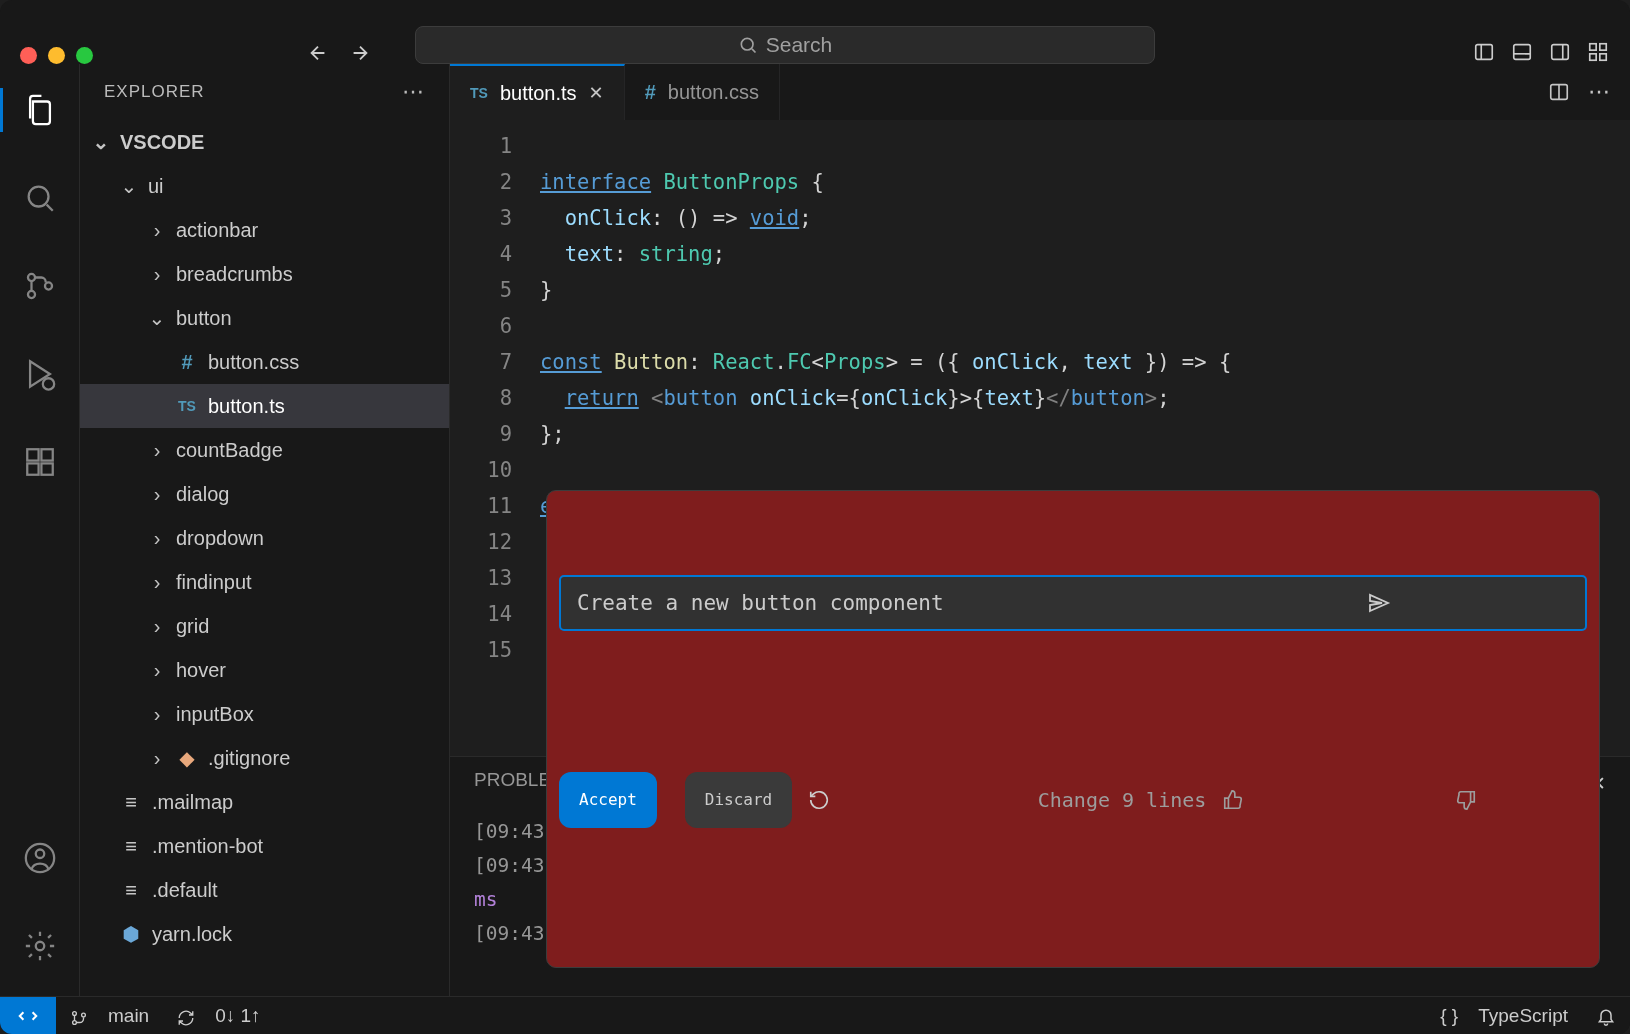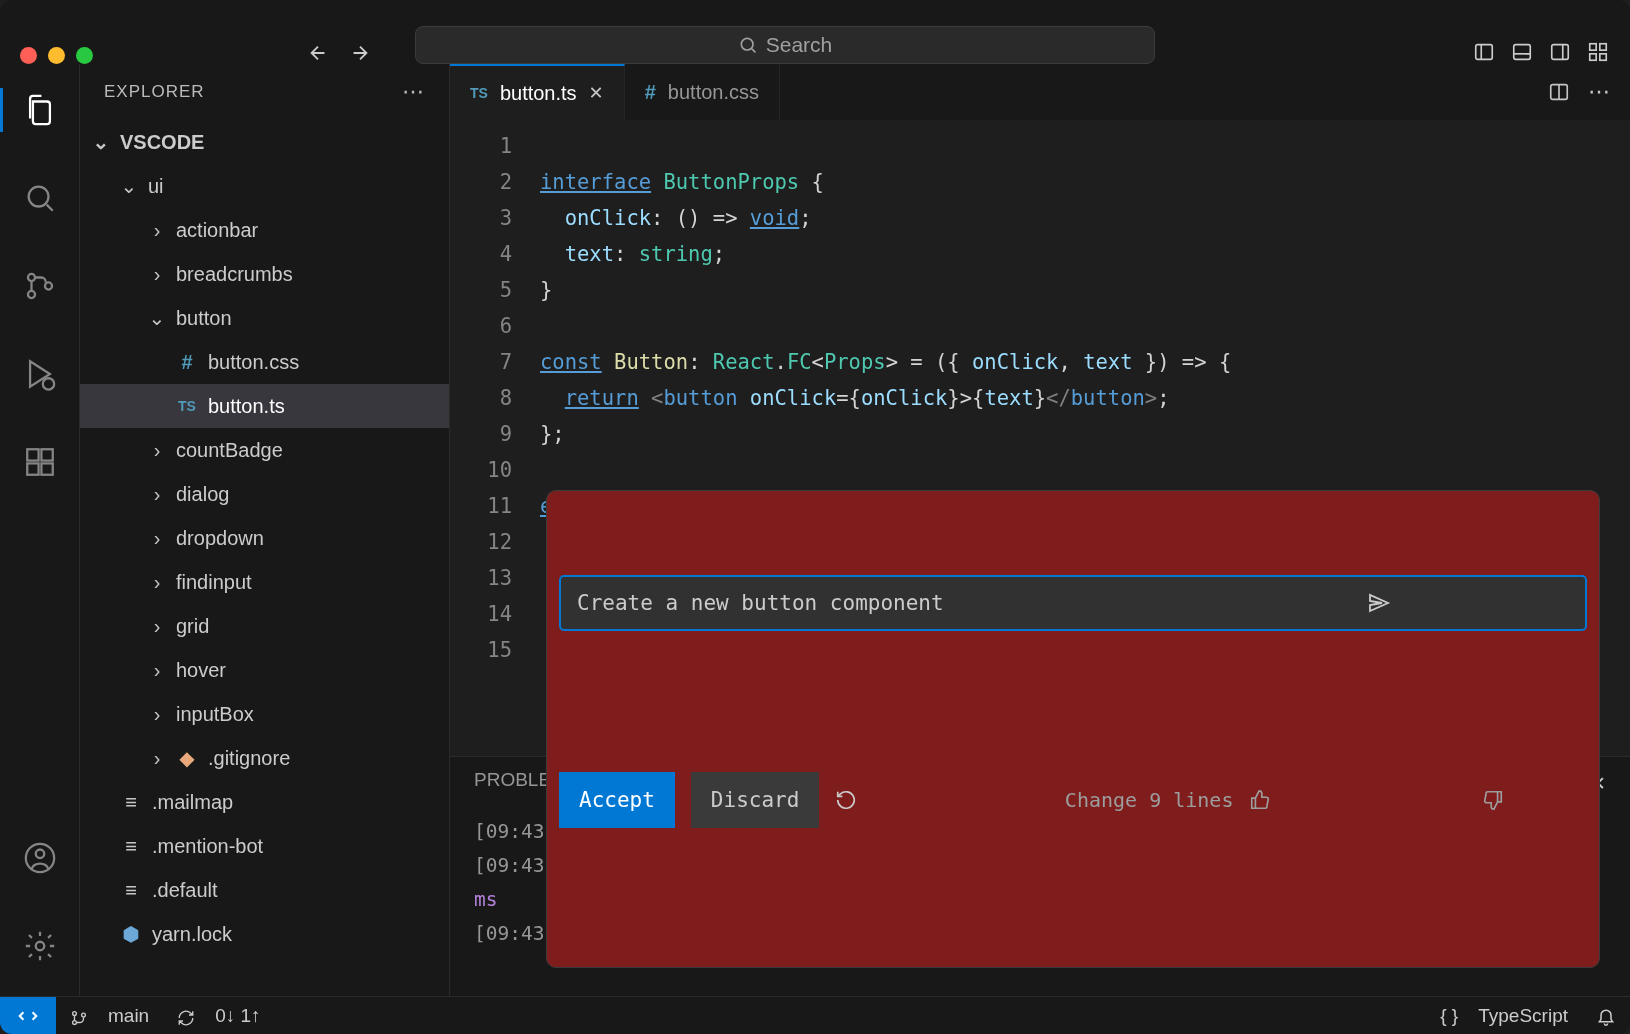--- a/index.html
+++ b/index.html
@@ -216,26 +216,26 @@
   height: 56px;
 }
 .chat-actions {
   display:flex;
   align-items:center;
   gap:16px;
   margin-top:14px;
 }
 .btn {
   padding: 10px 20px;
-  border-radius:0;
-  font-size:21px;
+  border-radius:12px;
+  font-size:16px;
   cursor:pointer;
 }
 .btn-primary { background:#0078d4; color:#fff; }
-.btn-secondary { background:#3a3a3a; color:#cccccc; }
+.btn-secondary { background:#3a3a3a; color:#cccccc;margin-left:12px; }
 .chat-spacer { flex:1; }
 .chat-meta { color:#9d9d9d; font-size:20px; display:flex; align-items:center; gap:16px; }
 
 .panel {
   height: 240px;
   border-top:1px solid #2a2a2a;
   display:flex;
   flex-direction:column;
   background:#181818;
 }

